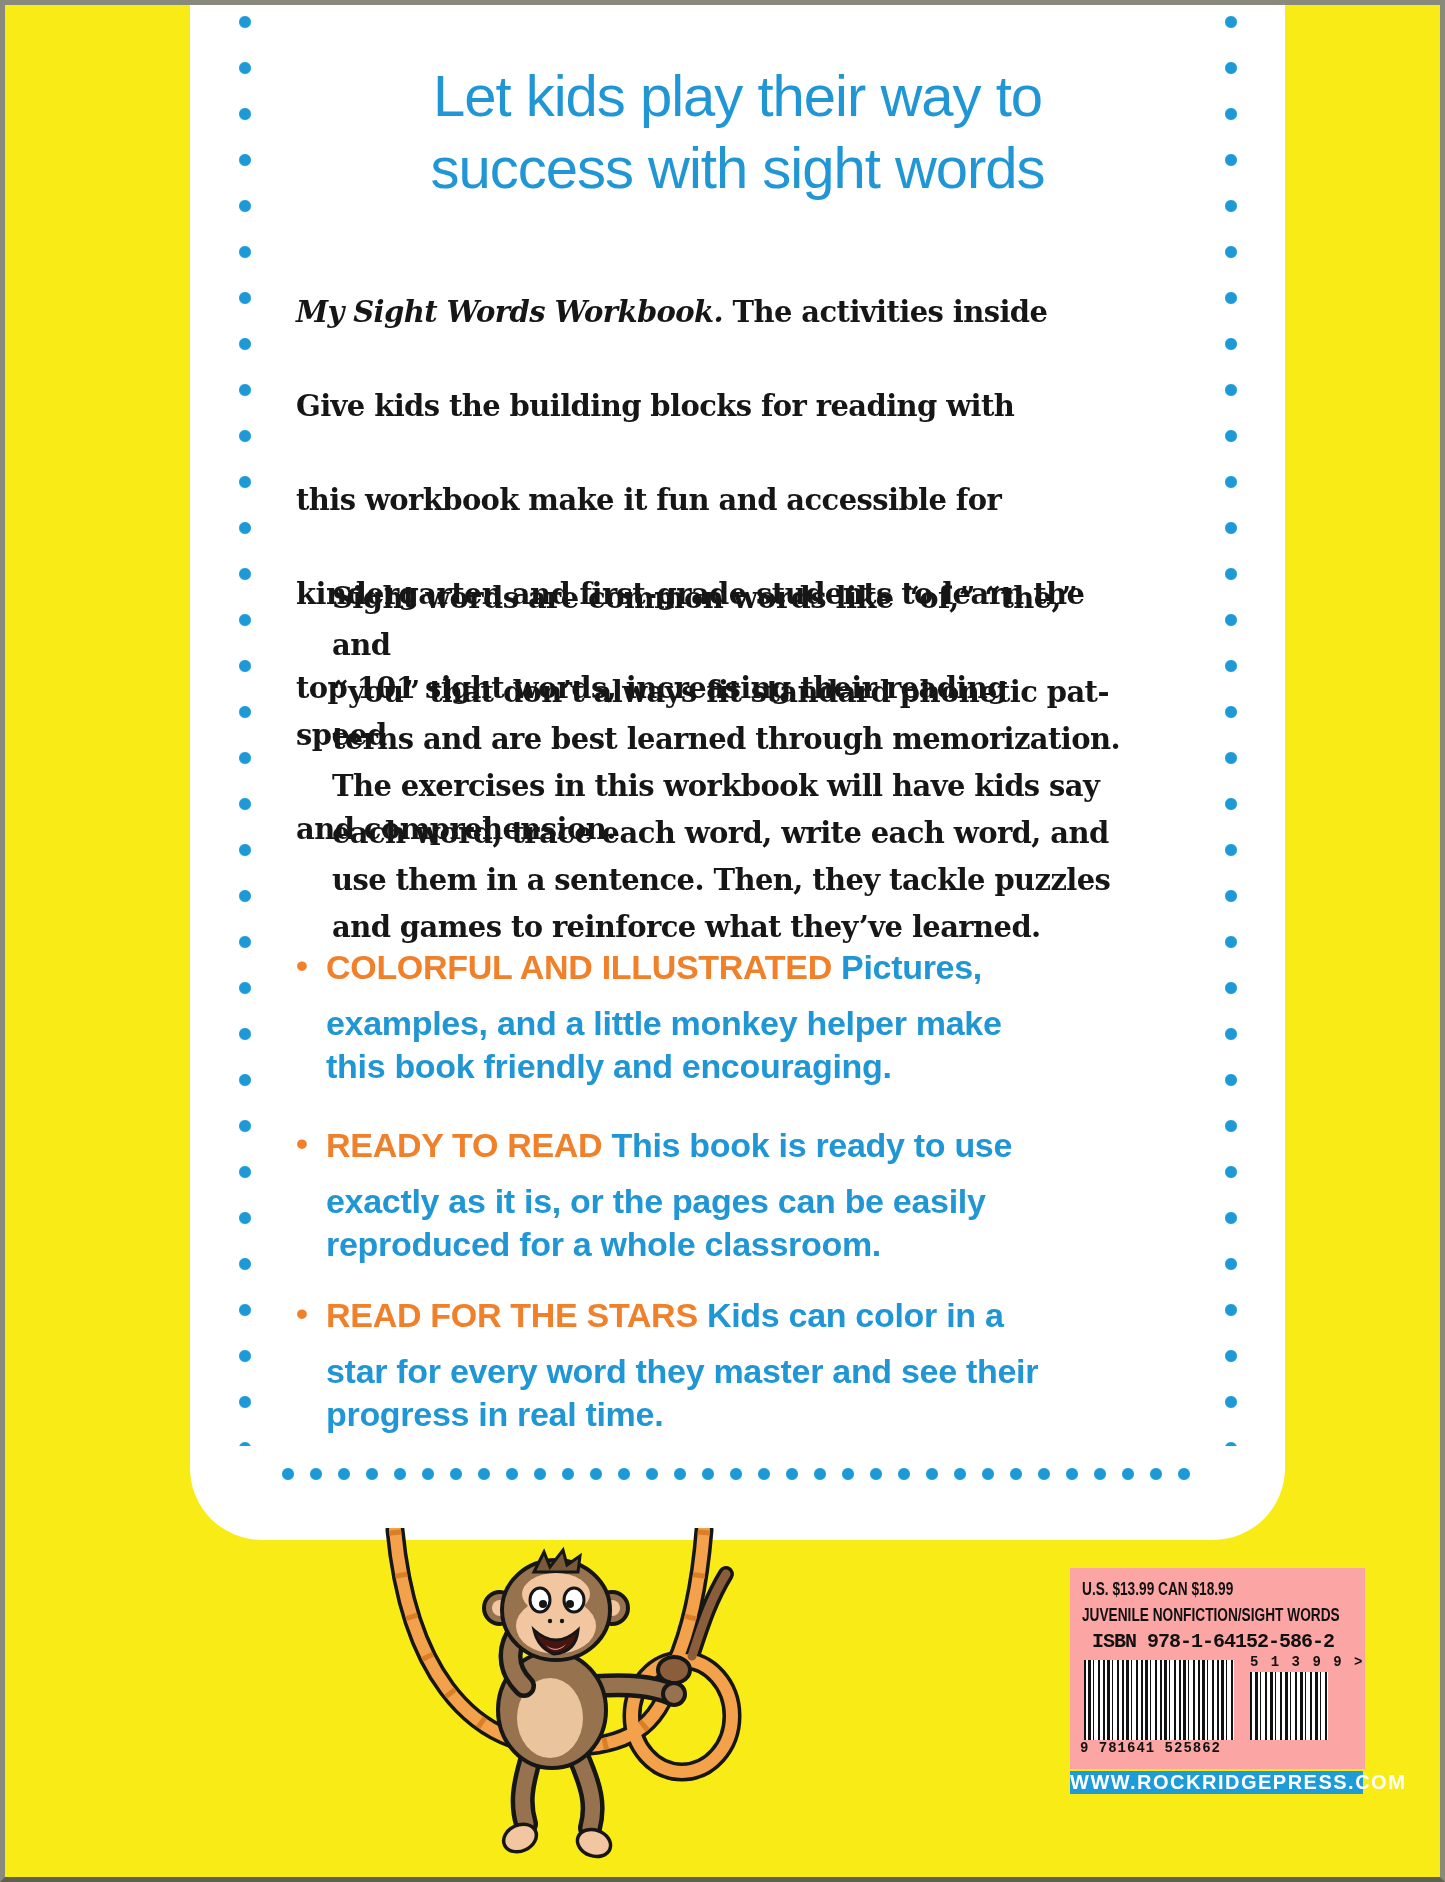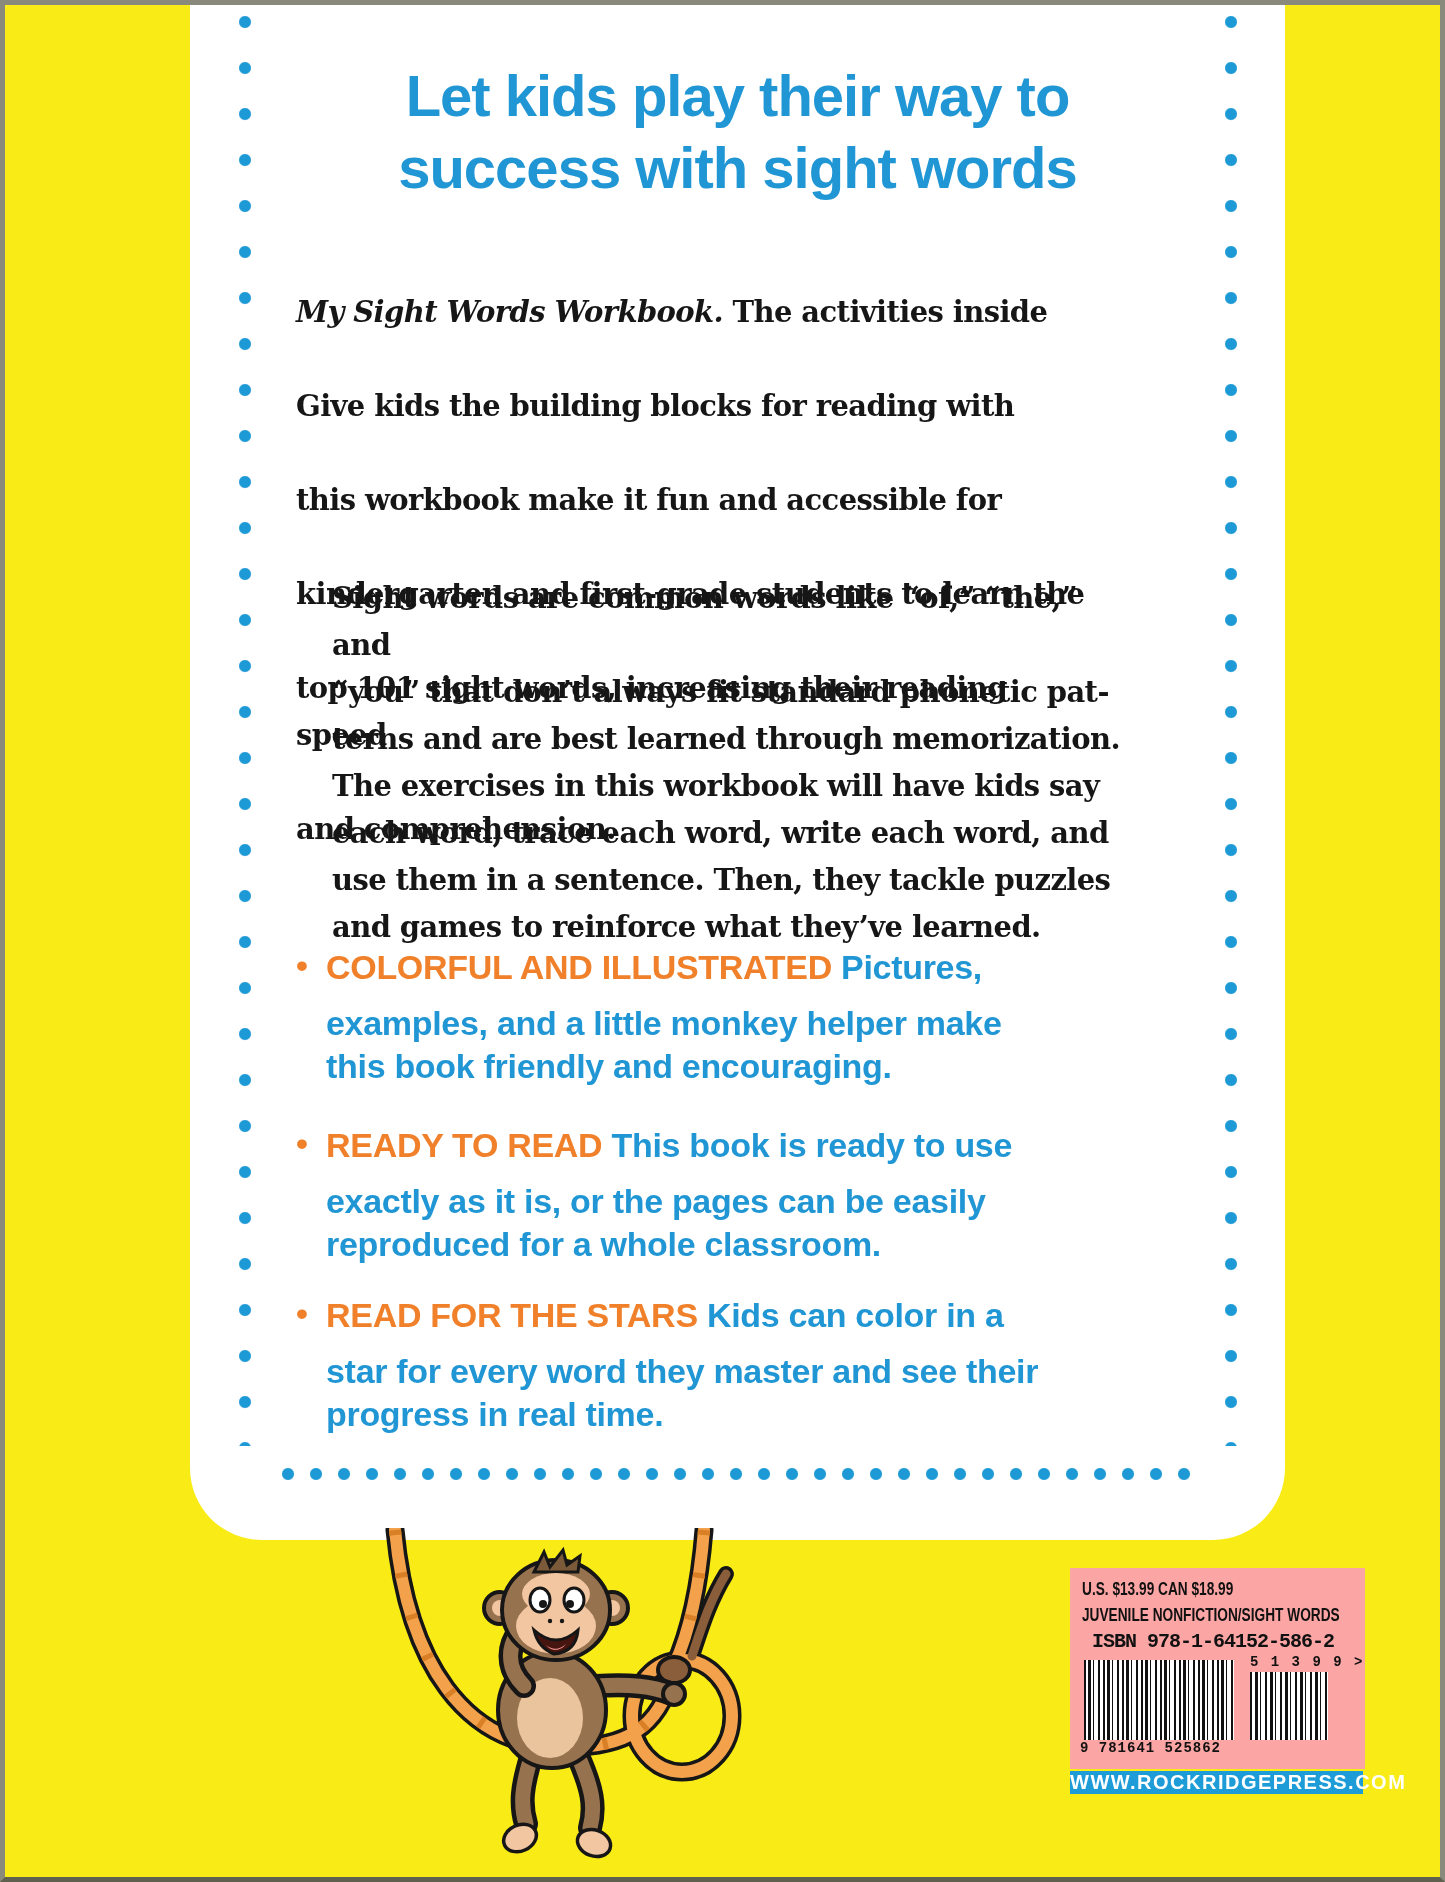--- a/index.html
+++ b/index.html
@@ -26,21 +26,21 @@
   .dots-left  { left:49px; }
   .dots-right { left:1035px; }
   .dots-h {
     position:absolute; top:1468px; left:92px; width:924px; height:12px;
     background-image:radial-gradient(circle at 6px 6px, #1d9ad6 5.4px, rgba(0,0,0,0) 6.6px);
     background-size:28px 12px; background-repeat:repeat-x;
   }
   .heading {
     position:absolute; top:60px; left:0; width:100%;
     text-align:center; white-space:pre-line;
-    font-size:58px; line-height:72px; font-weight:bold; letter-spacing:-1px;
+    font-size:58px; line-height:72px; font-weight:normal; letter-spacing:-1px;
     color:#2196d4;
   }
   .bodytext {
     position:absolute; left:106px; width:800px;
     font-family:"DejaVu Serif", serif; font-weight:bold;
     font-size:29px; line-height:47px; letter-spacing:-0.6px; color:#161616;
     white-space:pre-line;
   }
   .p1 { top:242px; }
   .p2 { top:575px;margin-left:36px; }

